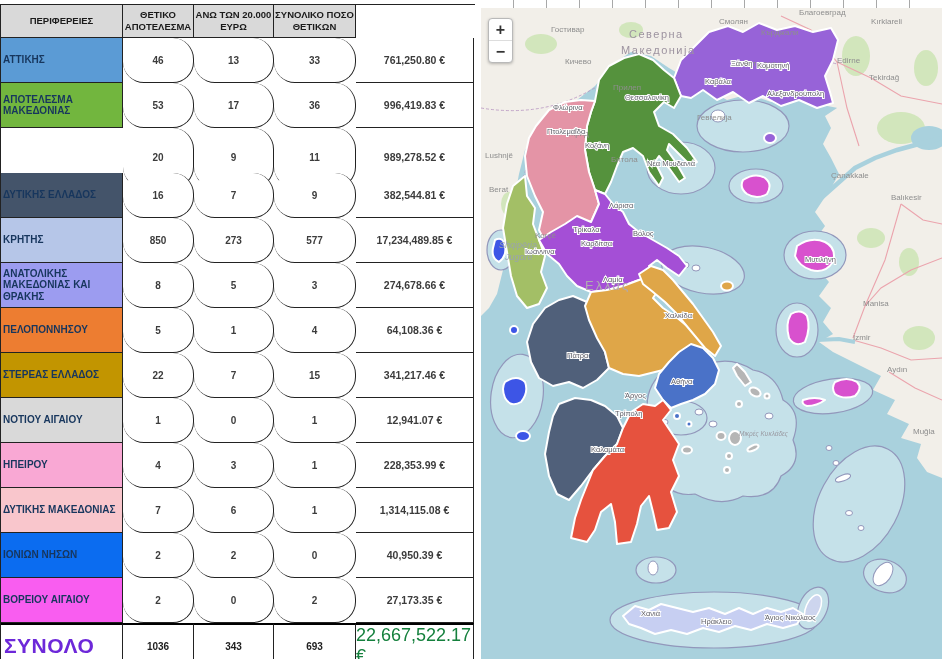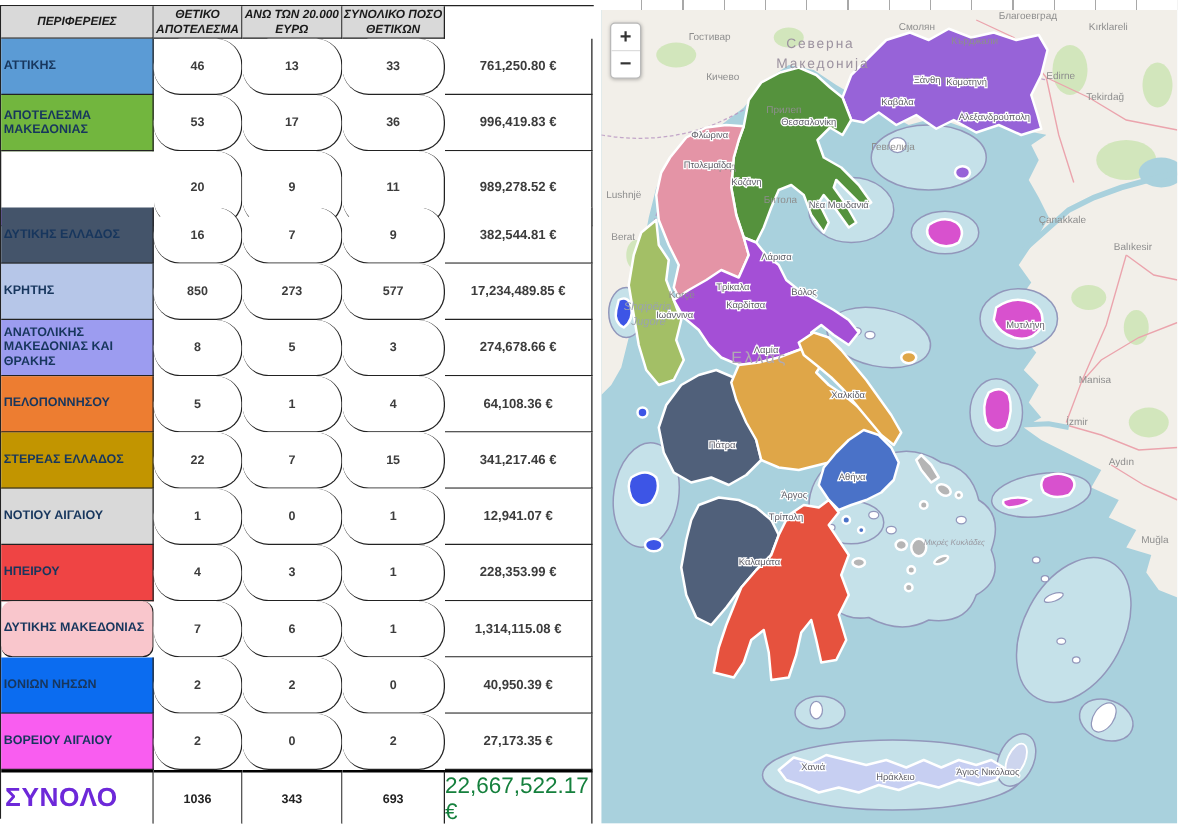--- a/index.html
+++ b/index.html
@@ -2,21 +2,21 @@
 <html><head>
 <meta charset="utf-8">
 <style>
   html,body{margin:0;padding:0;background:#fff;font-family:"Liberation Sans",sans-serif;}
   .app{position:relative;width:942px;height:659px;overflow:hidden;background:#fff;}
 
   
   .tbl{position:absolute;left:0;top:4px;width:474px;border-top:1px solid #222;border-left:1px solid #222;}
   .trow{display:grid;grid-template-columns:122px 71px 80px 82px 118px;}
   .trow>div{border-right:1px solid #222;border-bottom:1px solid #222;display:flex;align-items:center;justify-content:center;box-sizing:border-box;}
-  .hdr{height:26px;font-style:italic;}
+  .hdr{height:33px;}
   .hdr>div{background:#d9d9d9;font-size:9.5px;font-weight:bold;color:#1a1a1a;text-align:center;line-height:1.25;padding:0 1px;}
   .drow{height:45px;}
   .rcell{justify-content:flex-start !important;text-align:left;font-size:10px;font-weight:bold;color:#17365d;padding-left:2px;line-height:1.15;}
   .ncell{font-size:10px;font-weight:600;color:#3c3c3c;background:#fff;border-radius:21px;}
   .acell{font-size:10.5px;font-weight:600;color:#3c3c3c;background:#fff;}
   .totrow{height:39px;}
   .totrow>div{background:#fff;}
   .totrow .tlabel{justify-content:flex-start !important;font-size:21px;font-weight:800;color:#6d28d9;padding-left:3px;letter-spacing:.5px;}
   .totrow .tnum{font-size:10px;font-weight:700;color:#222;}
   .totrow .tamount{font-size:18px;font-weight:400;color:#15803d;}
@@ -117,28 +117,28 @@
           <div class="acell">341,217.46 €</div>
         </div>
         <div class="trow drow">
           <div class="rcell" style="background: rgb(217, 217, 217);">ΝΟΤΙΟΥ ΑΙΓΑΙΟΥ</div>
           <div class="ncell">1</div>
           <div class="ncell">0</div>
           <div class="ncell">1</div>
           <div class="acell">12,941.07 €</div>
         </div>
         <div class="trow drow">
-          <div class="rcell" style="background: #ef4444;">ΗΠΕΙΡΟΥ</div>
+          <div class="rcell" style="background: #f9a8d4;">ΗΠΕΙΡΟΥ</div>
           <div class="ncell">4</div>
           <div class="ncell">3</div>
           <div class="ncell">1</div>
           <div class="acell">228,353.99 €</div>
         </div>
         <div class="trow drow">
-          <div class="rcell" style="background: rgb(249, 198, 204); border-radius: 9px;">ΔΥΤΙΚΗΣ ΜΑΚΕΔΟΝΙΑΣ</div>
+          <div class="rcell" style="background: rgb(249, 198, 204);">ΔΥΤΙΚΗΣ ΜΑΚΕΔΟΝΙΑΣ</div>
           <div class="ncell">7</div>
           <div class="ncell">6</div>
           <div class="ncell">1</div>
           <div class="acell">1,314,115.08 €</div>
         </div>
         <div class="trow drow">
           <div class="rcell" style="background: rgb(11, 108, 240);">ΙΟΝΙΩΝ ΝΗΣΩΝ</div>
           <div class="ncell">2</div>
           <div class="ncell">2</div>
           <div class="ncell">0</div>

